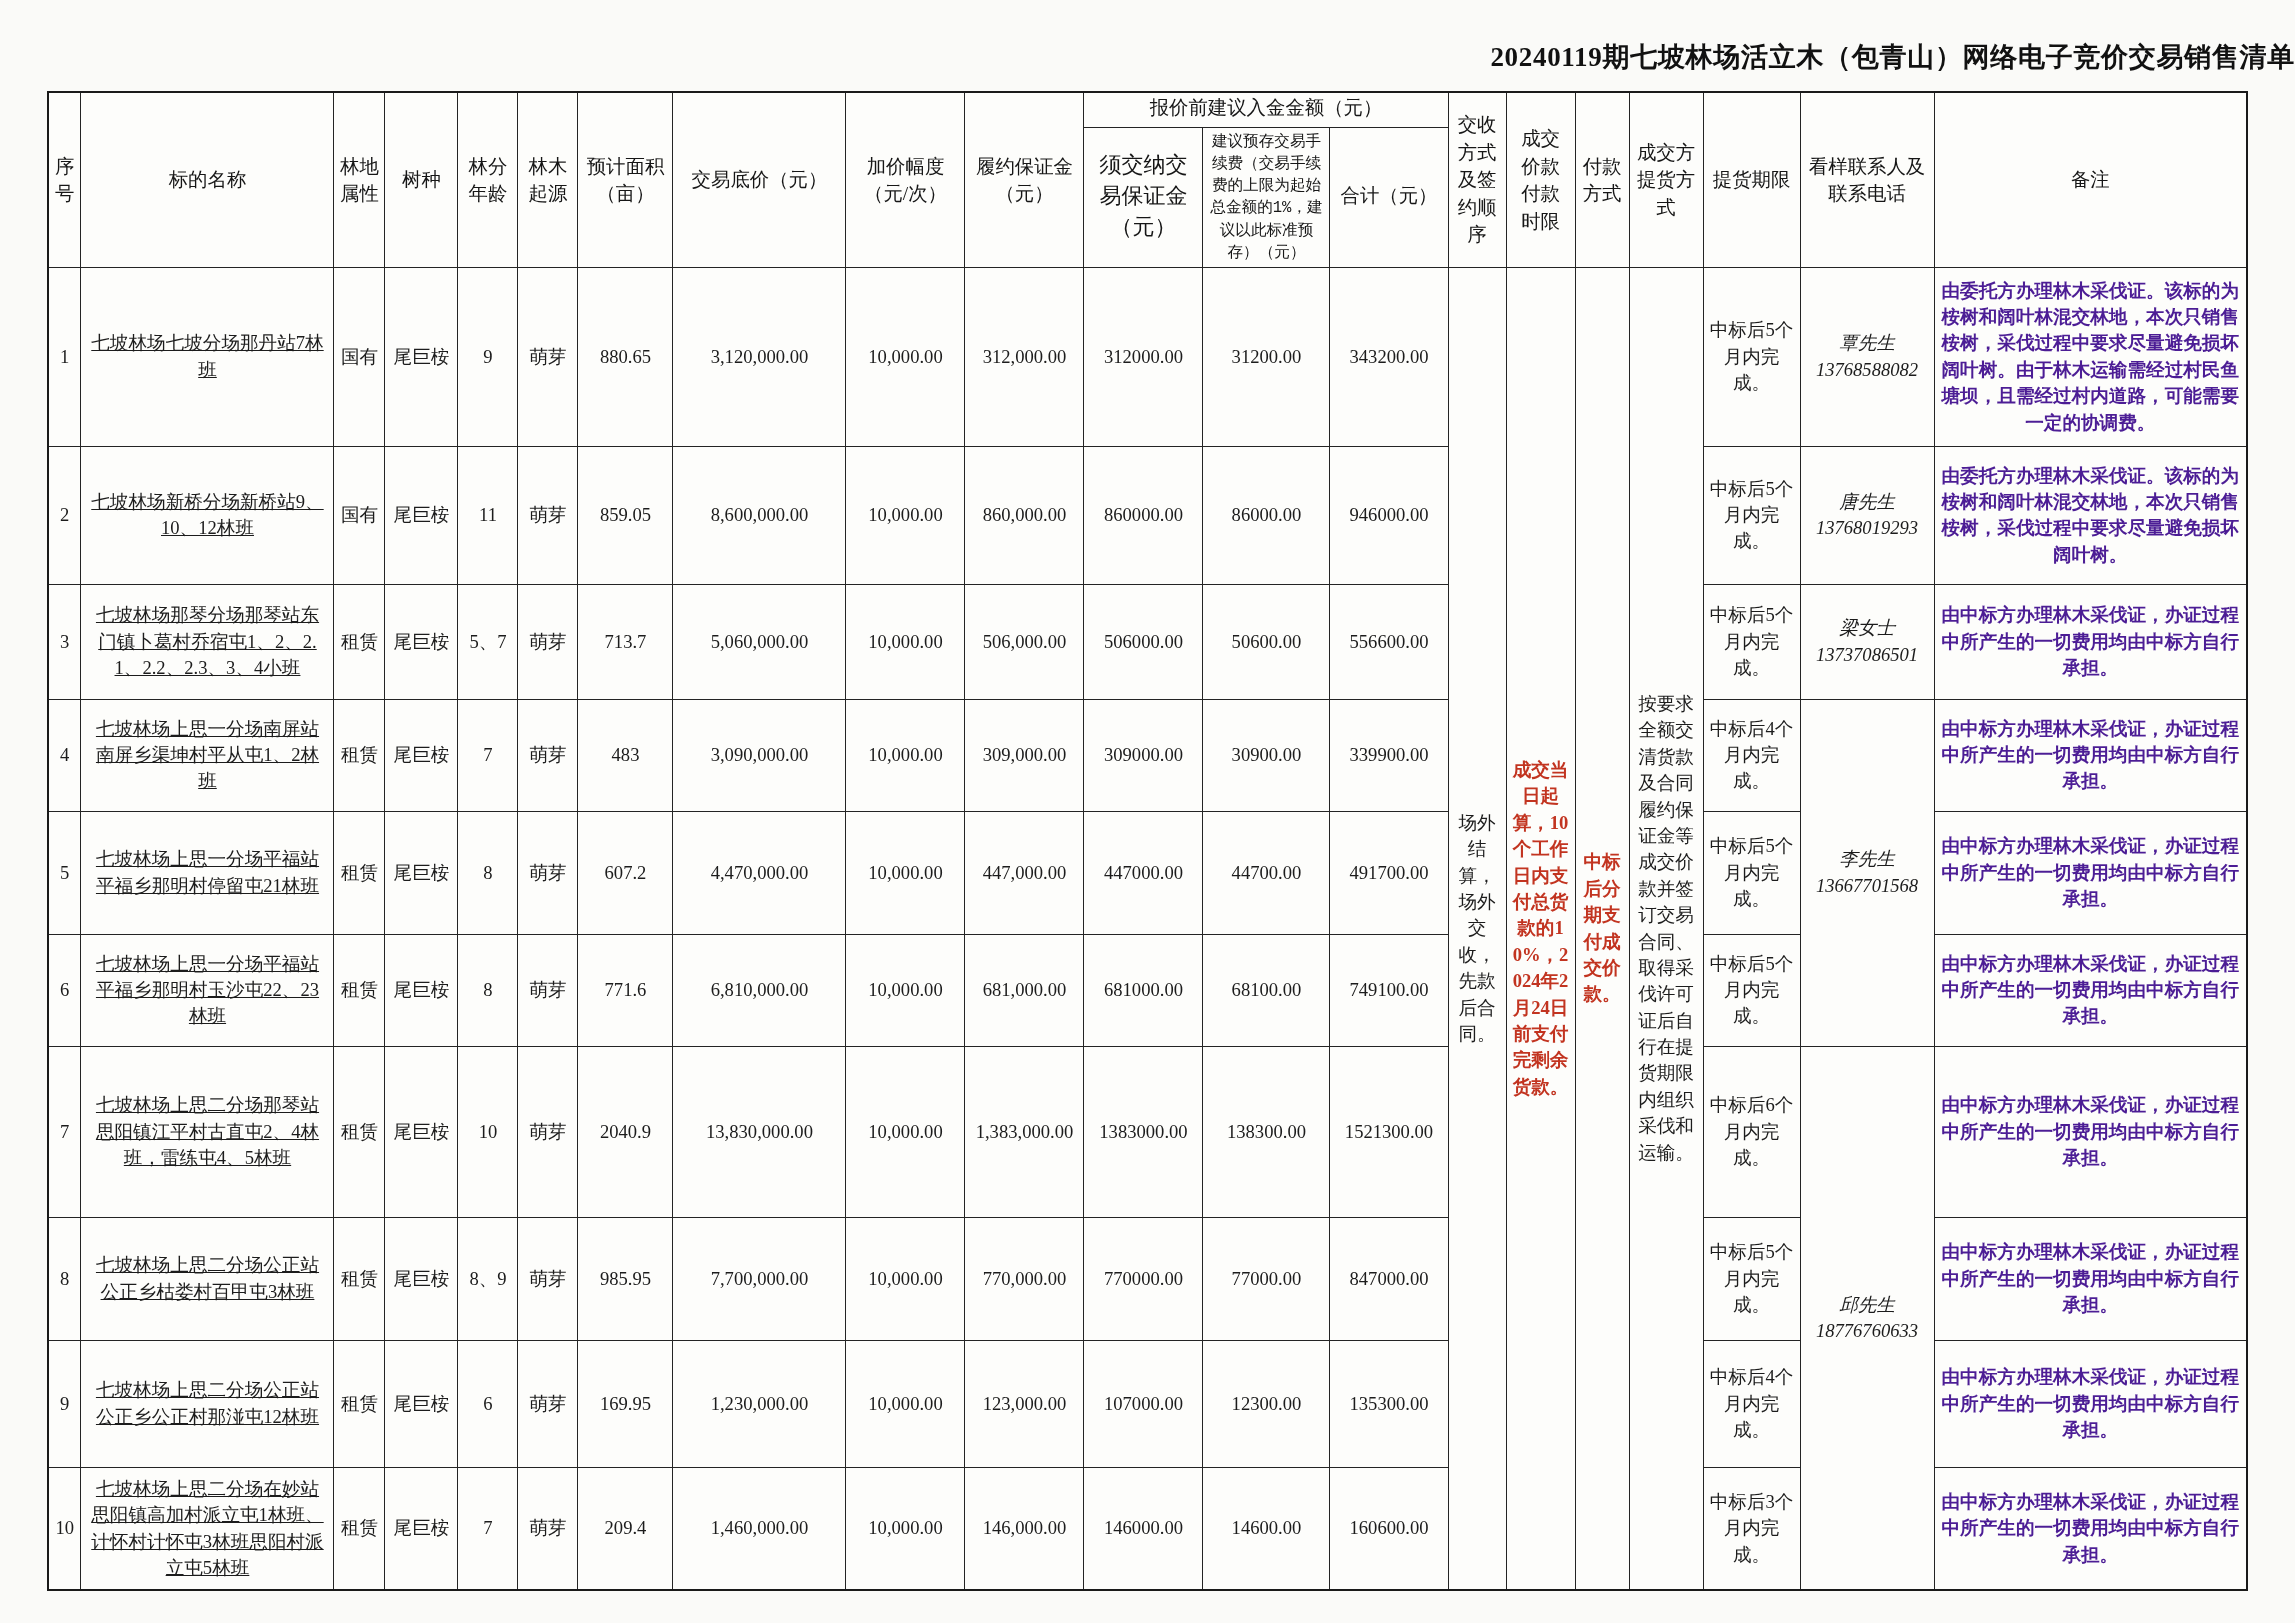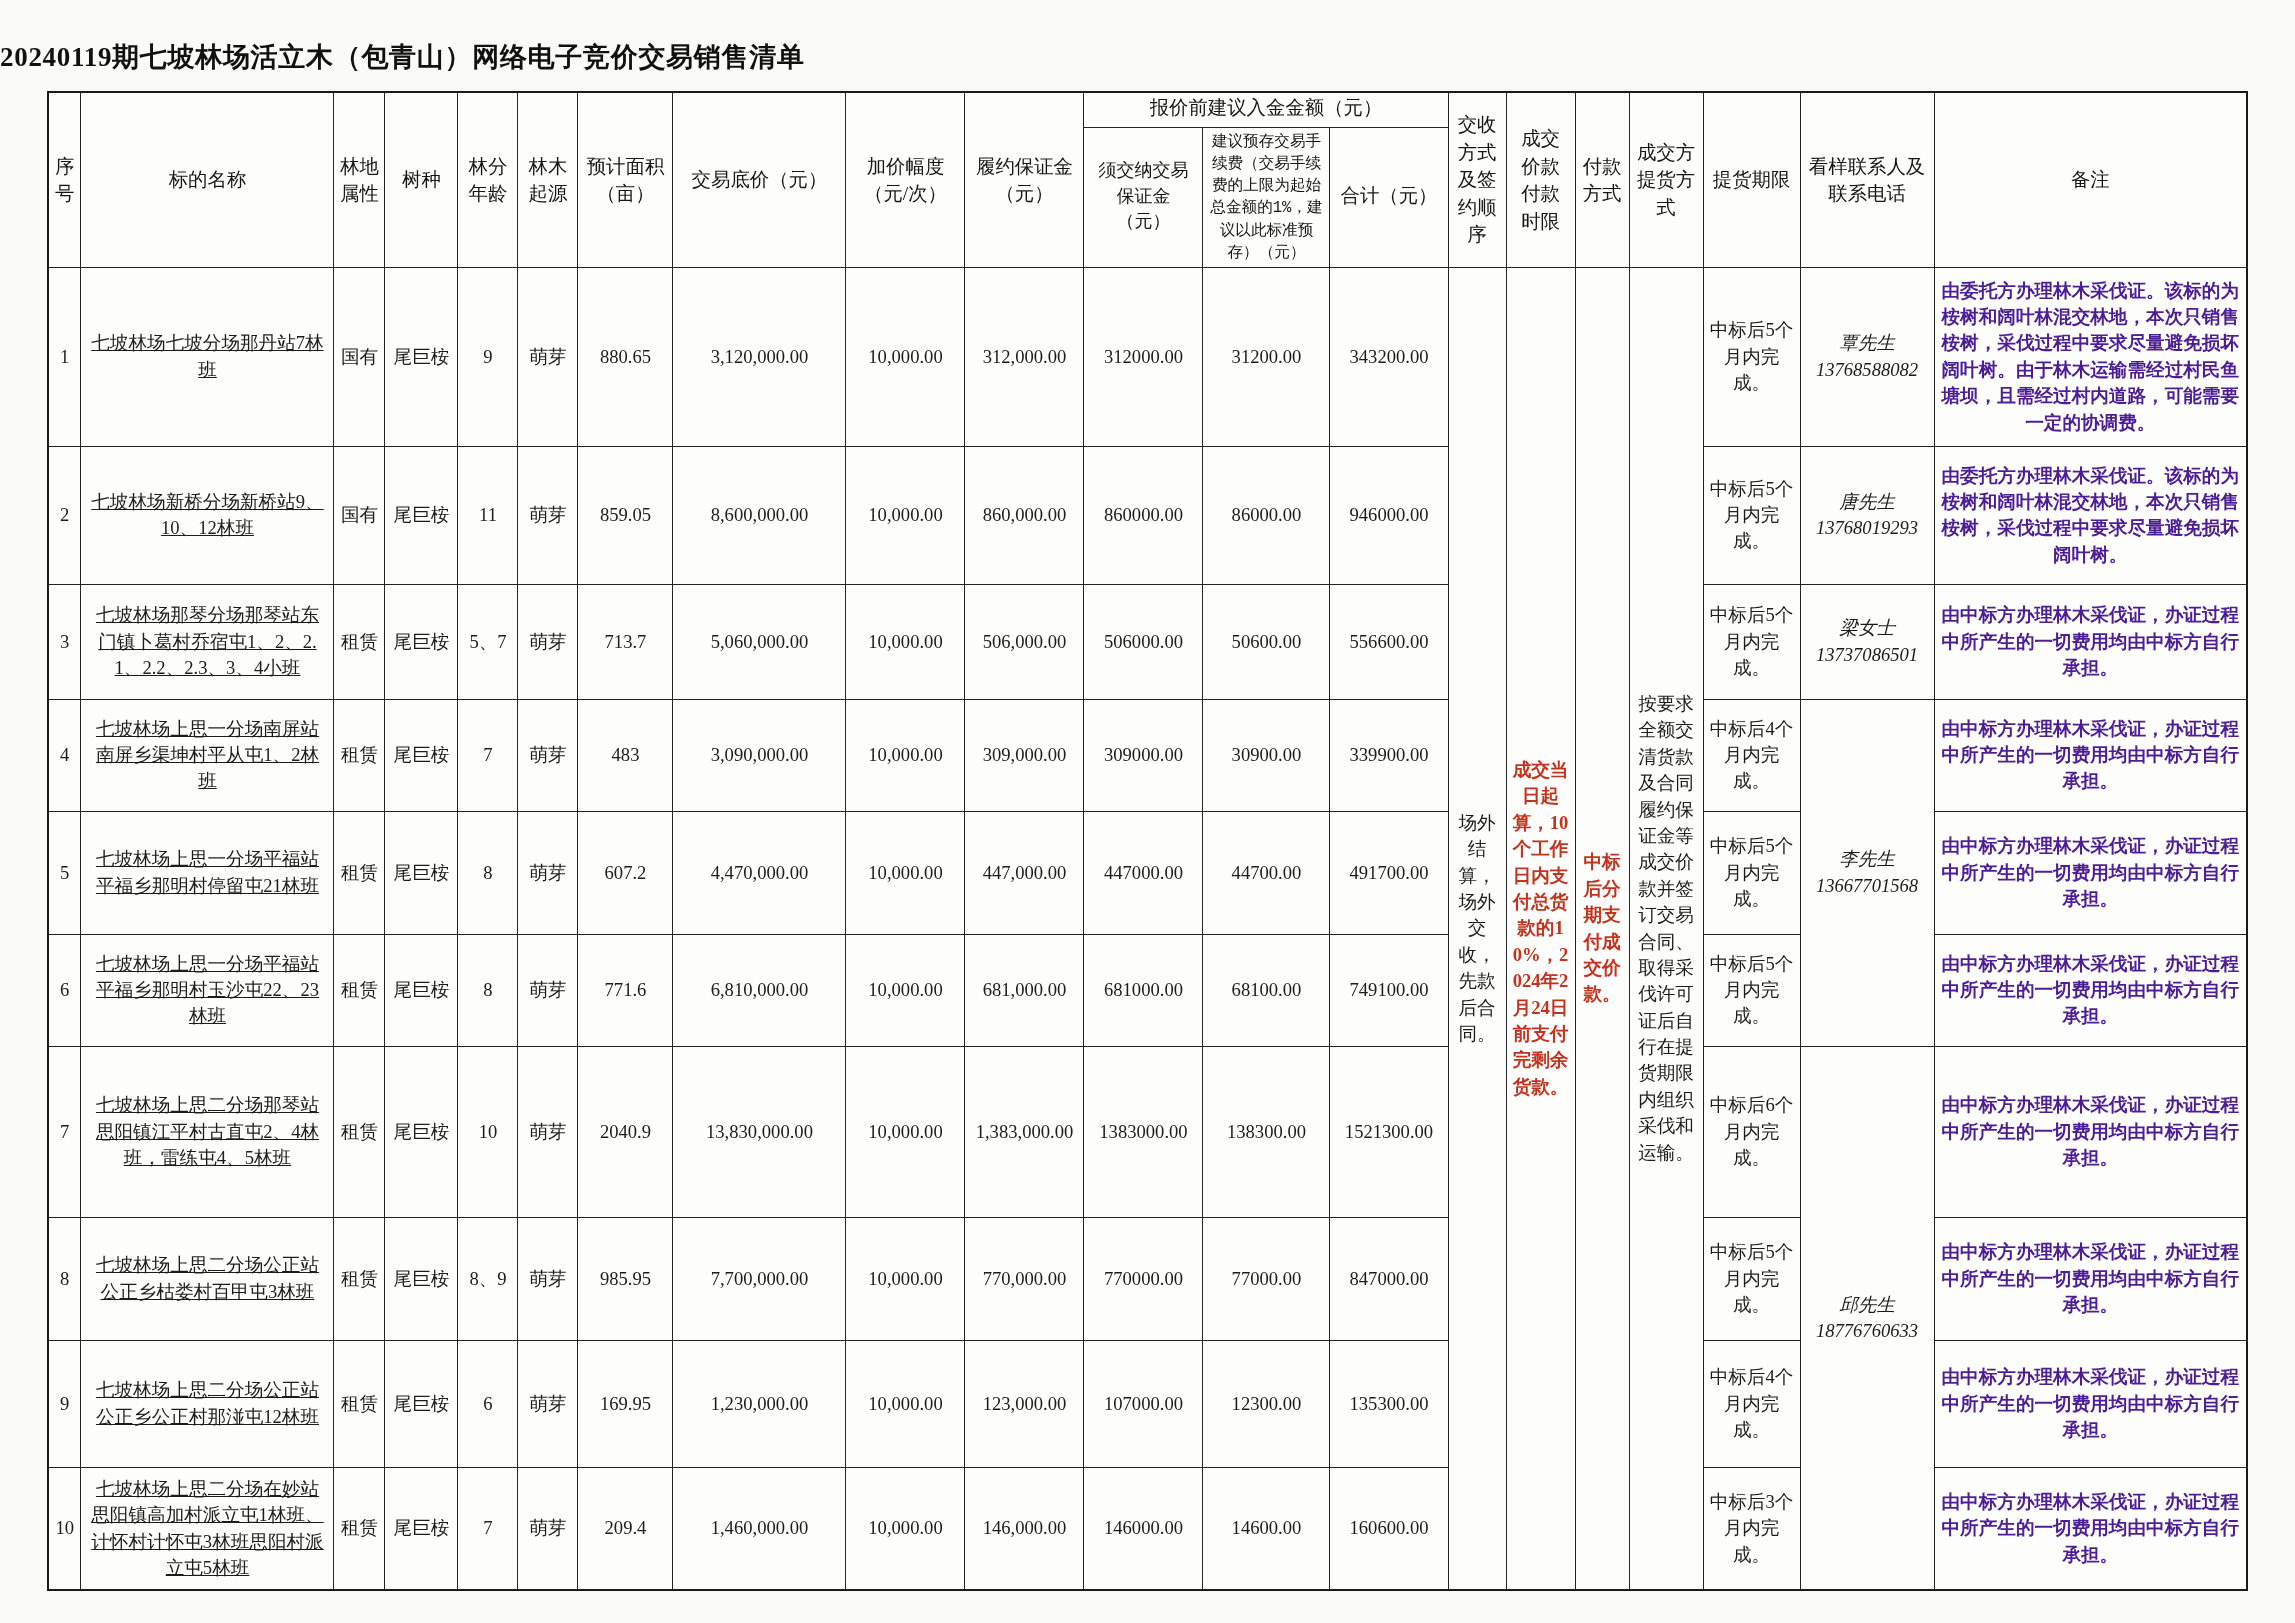--- a/index.html
+++ b/index.html
@@ -4,21 +4,21 @@
 <style>
   html,body{margin:0;padding:0;}
   body{
     width:2295px;height:1624px;
     background:#fafaf8;
     font-family:"Liberation Serif","DejaVu Serif",serif;
     color:#1c1c1c;
   }
   .sheet{position:relative;width:2295px;height:1624px;overflow:hidden;}
   .doc-title{
-    text-align:left;font-size:27px;font-weight:bold;color:#111;
+    text-align:right;font-size:27px;font-weight:bold;color:#111;
     padding-top:39px;margin:0 0 16.4px 0;letter-spacing:0.7px;
   }
   table.grid{
     border-collapse:collapse;table-layout:fixed;
     width:2196px;margin:0 auto;background:#fdfdfb;
     border:2.2px solid #1a1a1a;
   }
   .grid th,.grid td{
     border:1.5px solid #242424;
     padding:3px 5.2px;
@@ -78,21 +78,21 @@
         <th colspan="3" class="red bold">报价前建议入金金额（元）</th>
         <th rowspan="2">交收方式及签约顺序</th>
         <th rowspan="2">成交价款付款时限</th>
         <th rowspan="2">付款方式</th>
         <th rowspan="2">成交方提货方式</th>
         <th rowspan="2">提货期限</th>
         <th rowspan="2">看样联系人及联系电话</th>
         <th rowspan="2">备注</th>
       </tr>
       <tr style="height:119px">
-        <th class="red bold" style="font-size:18px">须交纳交易保证金（元）</th>
+        <th class="red bold" style="font-size:22px">须交纳交易保证金（元）</th>
         <th class="red bold" style="font-size:15.6px">建议预存交易手续费（交易手续费的上限为起始总金额的1%，建议以此标准预存）（元）</th>
         <th class="red bold">合计（元）</th>
       </tr>
     </thead>
     <tbody id="tbody">
         <tr style="height: 179px;">
           <td>1</td>
           <td class="name-cell">七坡林场七坡分场那丹站7林班</td>
           <td>国有</td>
           <td>尾巨桉</td>

